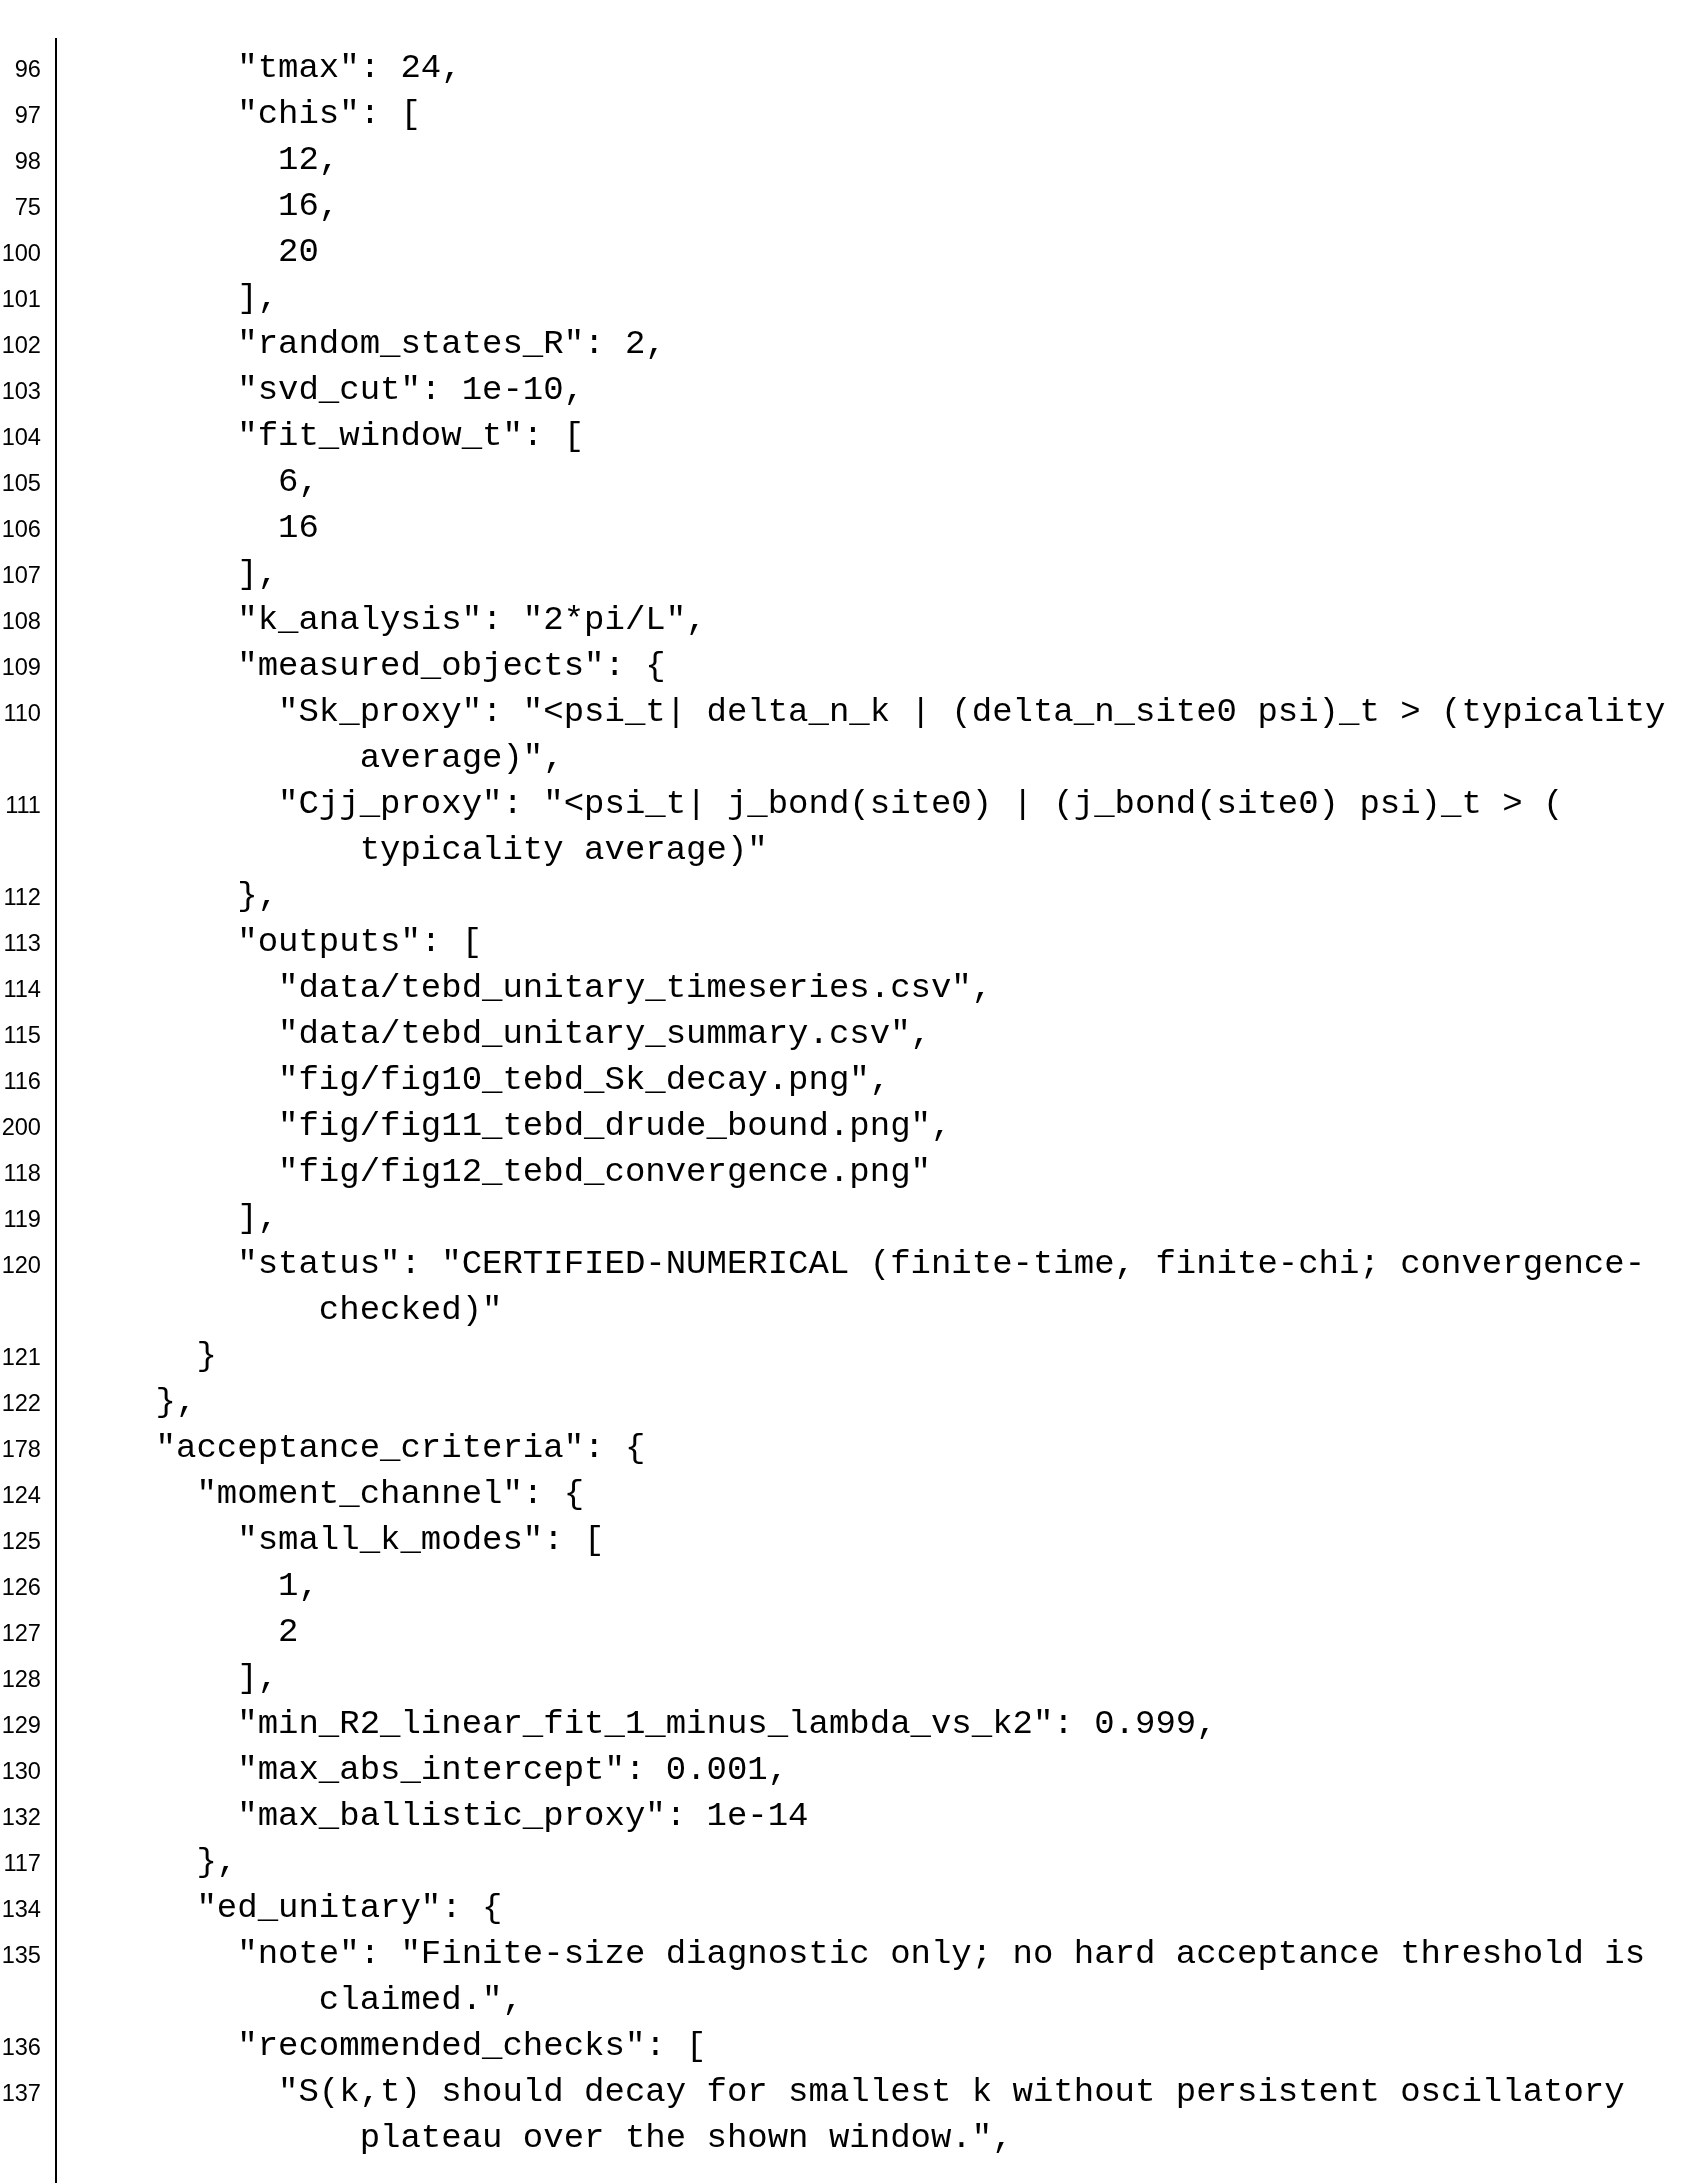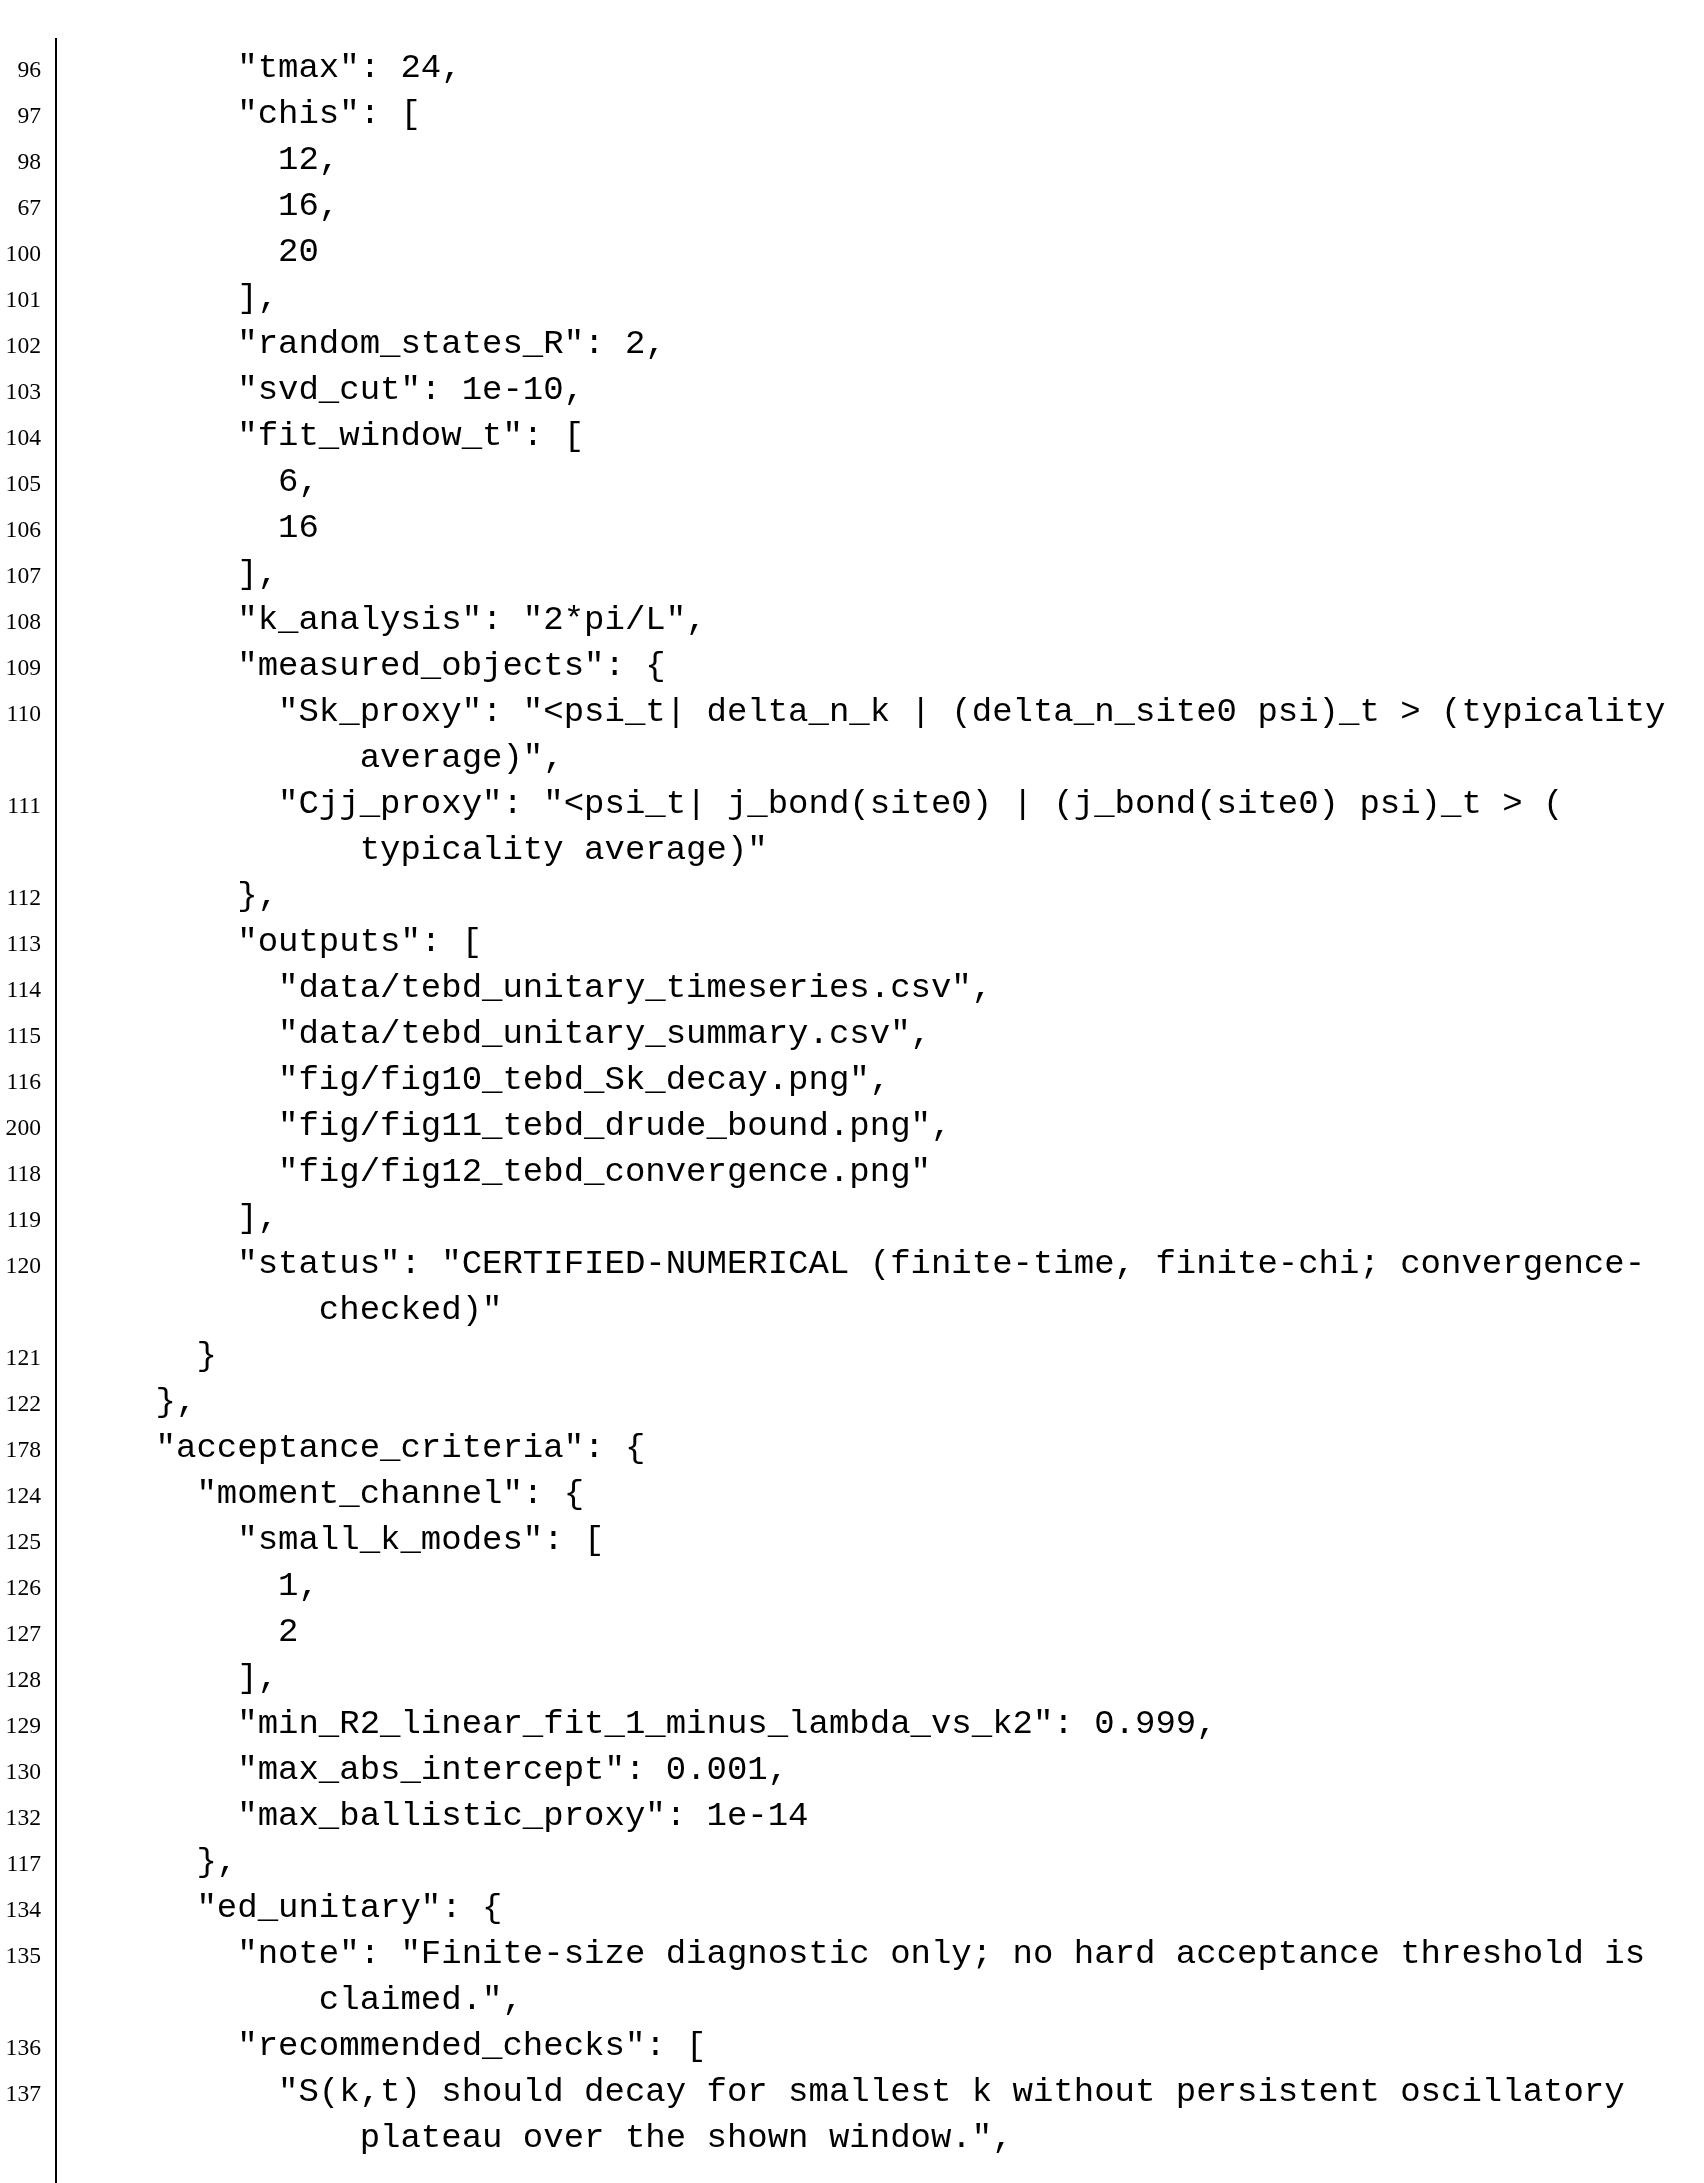--- a/index.html
+++ b/index.html
@@ -30,21 +30,21 @@
   }
   .row {
     display: flex;
     align-items: baseline;
     height: 46px;
   }
   .num {
     flex: 0 0 41px;
     width: 41px;
     text-align: right;
-    font-family: Liberation Serif, serif;
+    font-family: Liberation Sans, sans-serif;
     font-size: 23.6px;
     color: var(--fg, #000000);
   }
   .code {
     margin-left: 33px;
     font-family: "Liberation Mono", "DejaVu Sans Mono", monospace;
     font-size: 34px;
     white-space: pre;
     color: var(--fg, #000000);
   }
@@ -61,21 +61,21 @@
       </div>
       <div class="row">
         <span class="num">97</span>
         <span class="code">        "chis": [</span>
       </div>
       <div class="row">
         <span class="num">98</span>
         <span class="code">          12,</span>
       </div>
       <div class="row">
-        <span class="num">67</span>
+        <span class="num">75</span>
         <span class="code">          16,</span>
       </div>
       <div class="row">
         <span class="num">100</span>
         <span class="code">          20</span>
       </div>
       <div class="row">
         <span class="num">101</span>
         <span class="code">        ],</span>
       </div>

